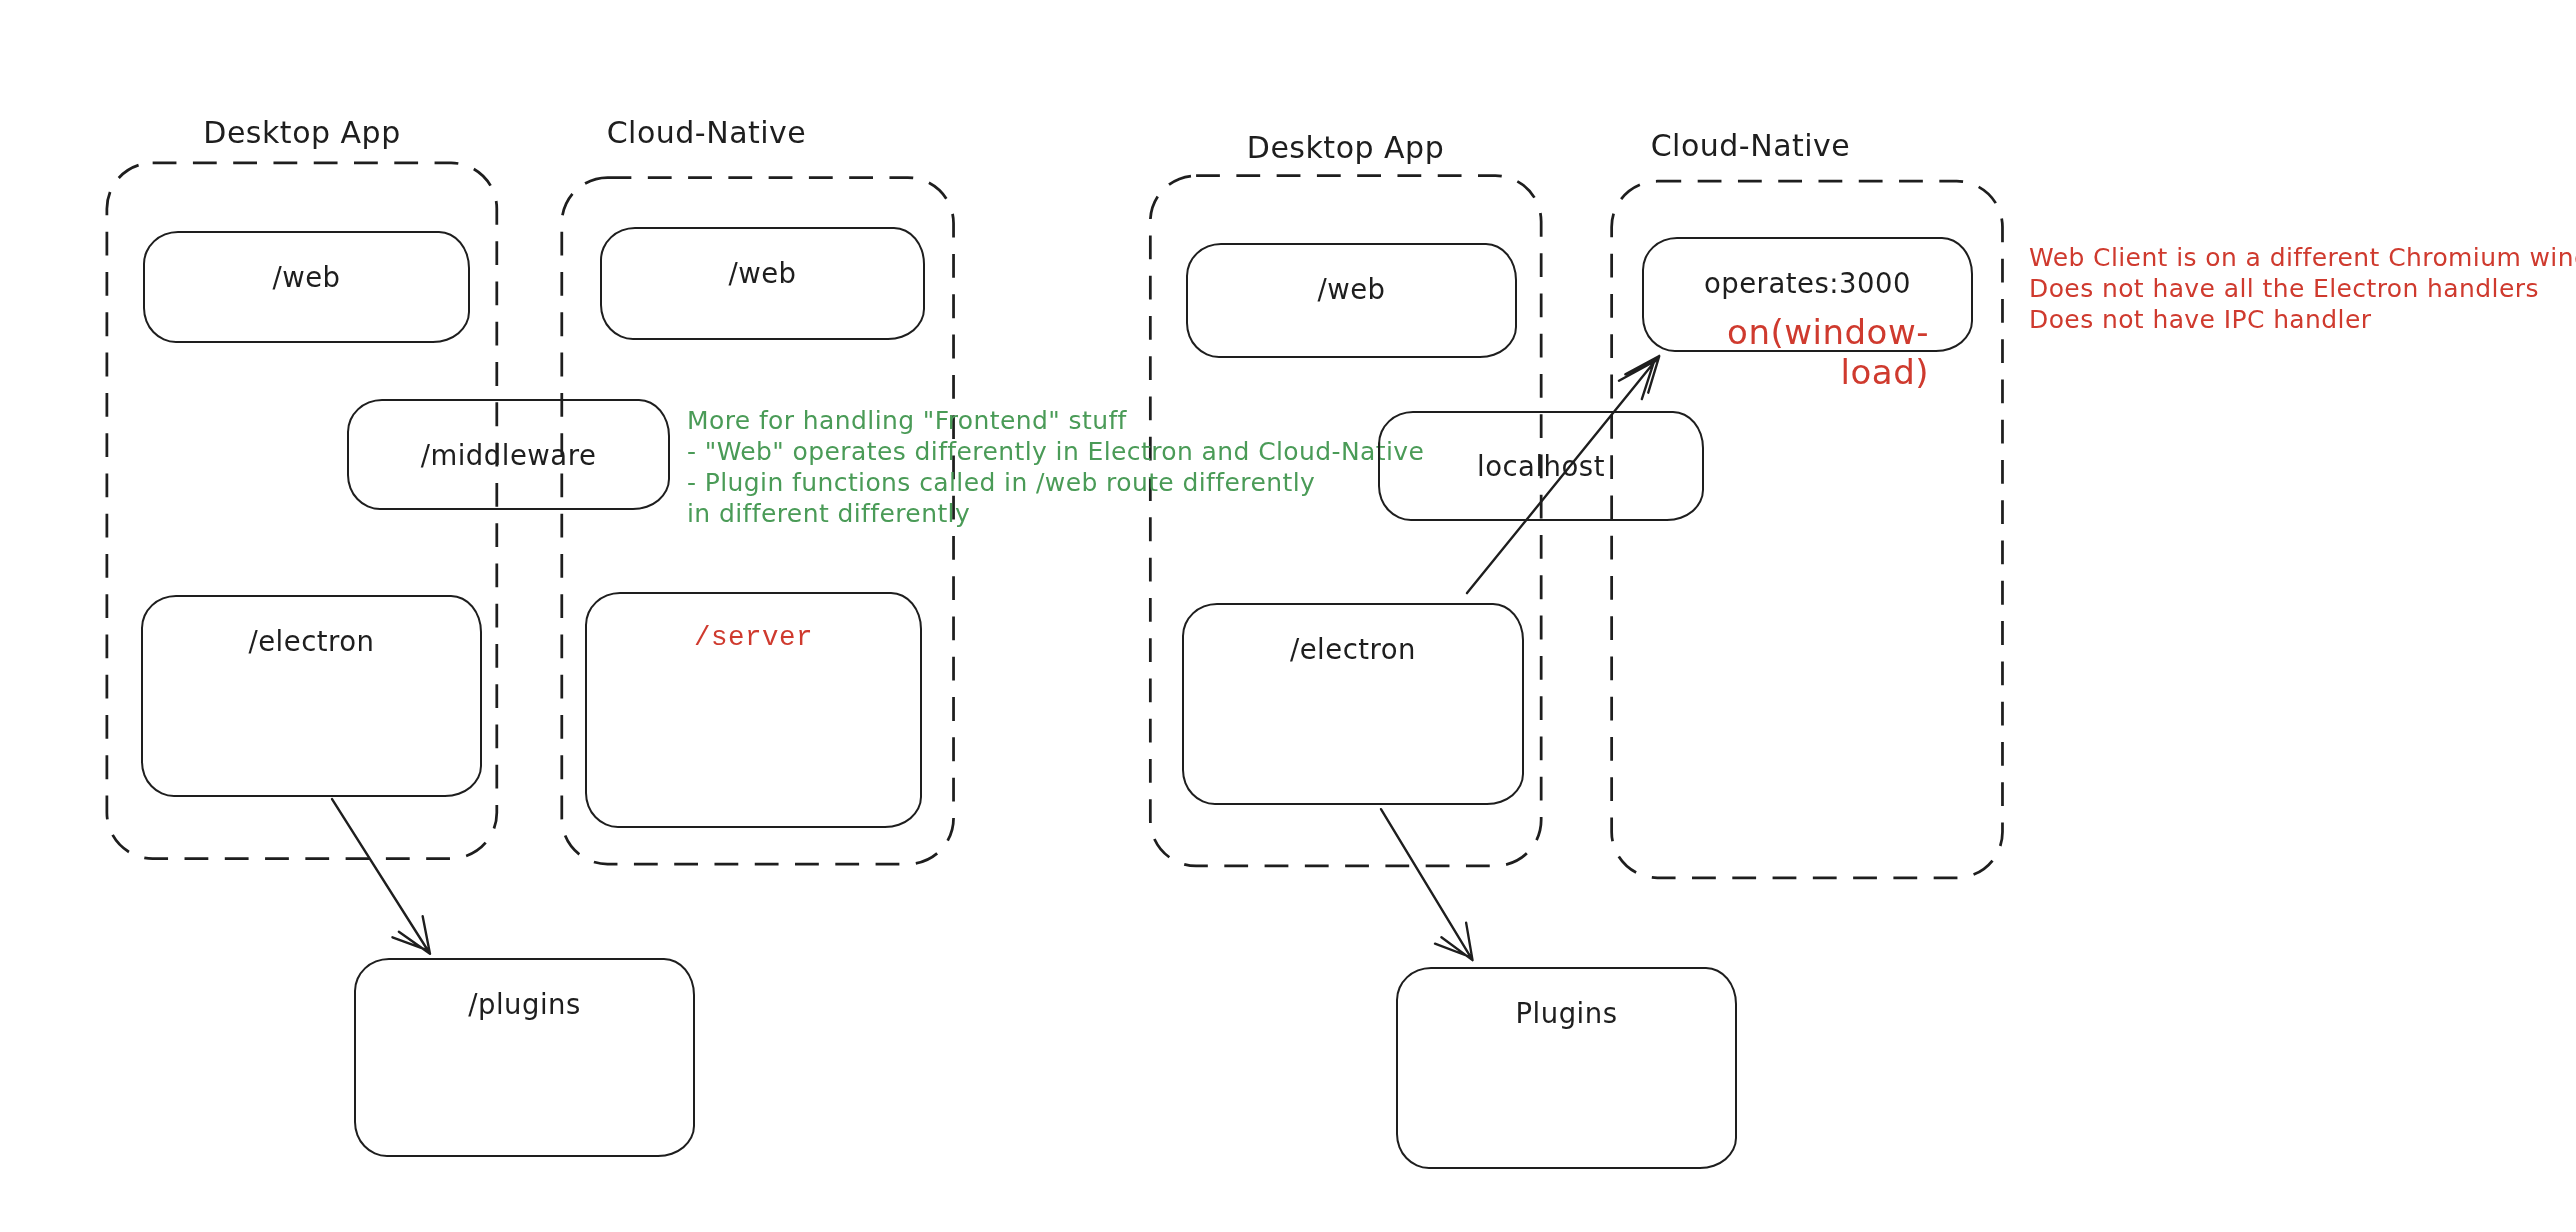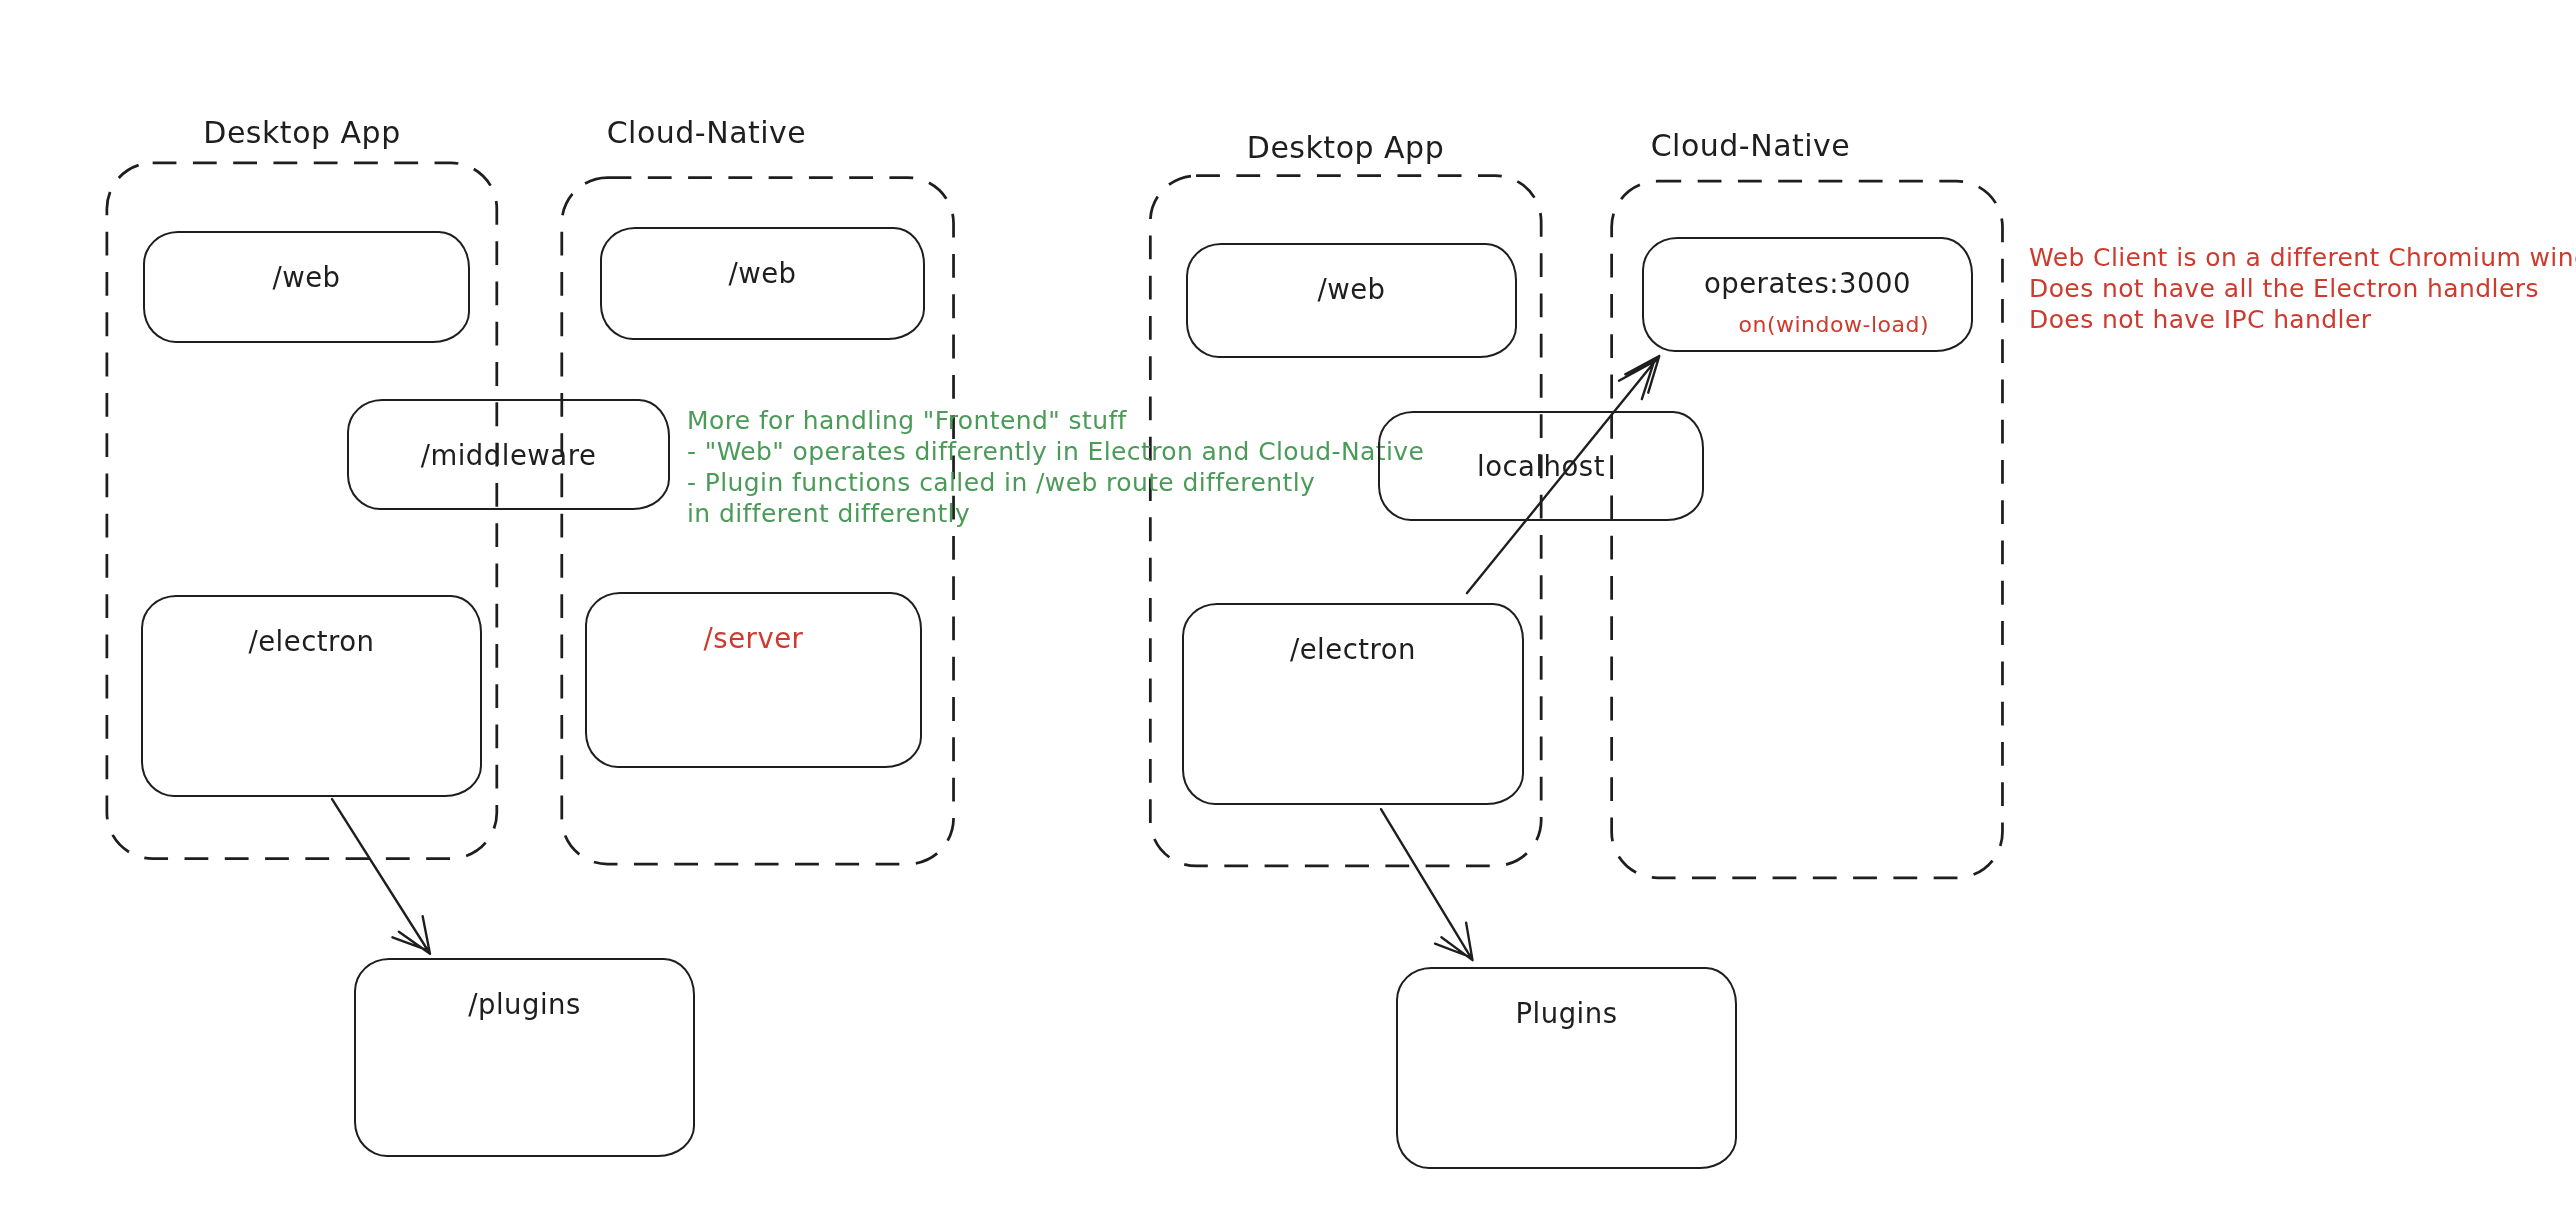--- a/index.html
+++ b/index.html
@@ -44,21 +44,21 @@
   }
   .box.center-label{
     display:flex;align-items:center;justify-content:center;
   }
   .box.center-label .box-label{padding-top:0;}
   .box-label.red{color:var(--red);}
   .sub-label{
     display:block;
     text-align:right;
     padding:13px 42px 0 0;
-    font-size:22px;
+    font-size:34px;
     color:var(--red);
     letter-spacing:0.5px;
   }
   .note{
     position:absolute;
     font-size:25px;
     letter-spacing:0.4px;
     line-height:31px;
     white-space:nowrap;
   }
@@ -98,21 +98,21 @@
   </div>
 
   <div class="box center-label" style="left:319px;top:399px;width:323px;height:111px;">
     <span class="box-label">/middleware</span>
   </div>
 
   <div class="box" style="left:113px;top:595px;width:341px;height:202px;">
     <span class="box-label">/electron</span>
   </div>
 
-  <div class="box" style="left:557px;top:592px;width:337px;height:176px;">
+  <div class="box" style="left:557px;top:592px;width:337px;height:236px;font-family:Liberation Mono, monospace;">
     <span class="box-label red">/server</span>
   </div>
 
   <div class="box" style="left:326px;top:958px;width:341px;height:199px;">
     <span class="box-label">/plugins</span>
   </div>
 
   <div class="note green" style="left:659px;top:405px;">
     <div>More for handling "Frontend" stuff</div>
     <div>- "Web" operates differently in Electron and Cloud-Native</div>

